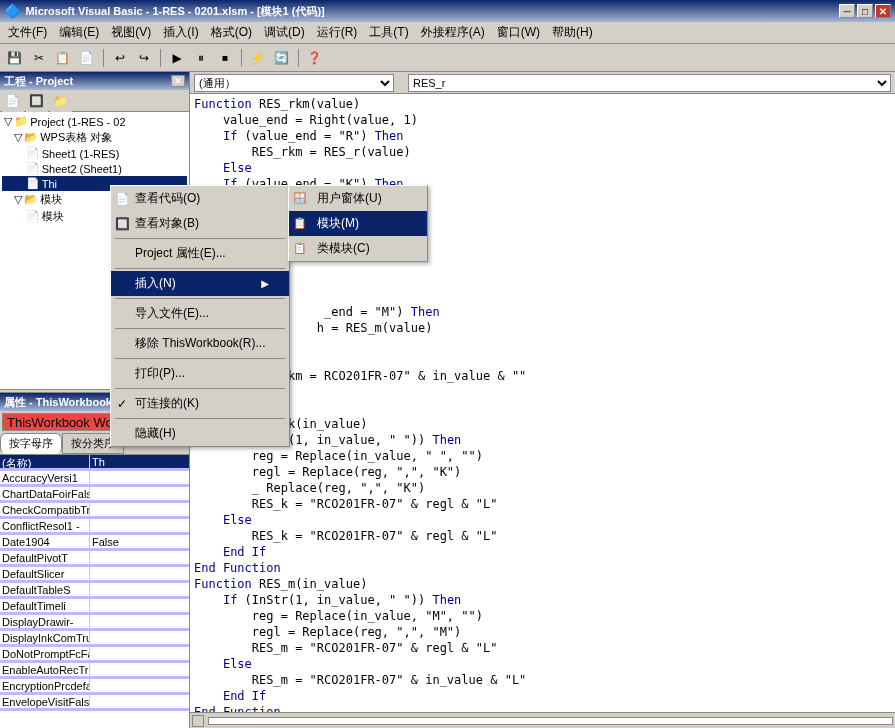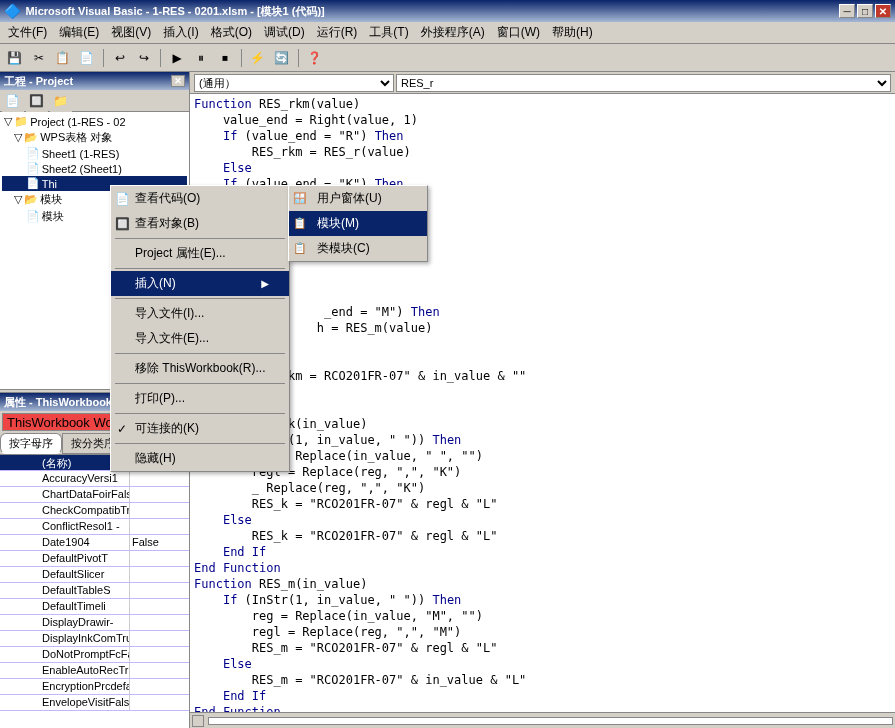--- a/index.html
+++ b/index.html
@@ -186,43 +186,42 @@
     }
     .props-tab.active { background: white; border-bottom-color: white; border-radius: 6px; }
     .props-table {
       flex: 1;
       background: white;
       overflow: auto;
       font-size: 11px;
     }
     .props-row {
       display: flex;
-      border-bottom: 1px solid #c4b5fd;
+      border-bottom: 3px solid #c4b5fd;
       height: 16px;
-      padding-left: 40px;
     }
     .props-row.selected { background: #0a246a; color: white; }
     .props-name { width: 90px; padding: 1px 2px; border-right: 1px solid #ccc; overflow: hidden; }
     .props-value { flex: 1; padding: 1px 2px; overflow: hidden; }
 
     
     .right-panel {
       flex: 1;
       display: flex;
       flex-direction: column;
       background: white;
     }
 
     .code-header {
       background: #d4d0c8;
       border-bottom: 1px solid #888;
       height: 22px;
       display: flex;
       align-items: center;
-      gap: 2px;
+      gap: 14px;
     }
     .code-dropdown {
       height: 18px;
       border: 1px solid #888;
       font-size: 11px;
       background: white;
     }
     .code-dropdown.left { width: 200px; margin-left: 4px; }
     .code-dropdown.right { flex: 1; margin-right: 4px; }
 
@@ -551,23 +550,20 @@
   <div class="ctx-item">
     <span>Project 属性(E)...</span>
   </div>
   <div class="ctx-separator"></div>
   <div class="ctx-item highlighted">
     <span>插入(N)</span>
     <span class="ctx-arrow">▶</span>
   </div>
   <div class="ctx-separator"></div>
   <div class="ctx-item">
-    <span>导入文件(I)...</span>
-  </div>
-  <div class="ctx-item">
     <span>导入文件(E)...</span>
   </div>
   <div class="ctx-separator"></div>
   <div class="ctx-item">
     <span>移除 ThisWorkbook(R)...</span>
   </div>
   <div class="ctx-separator"></div>
   <div class="ctx-item">
     <span>打印(P)...</span>
   </div>

